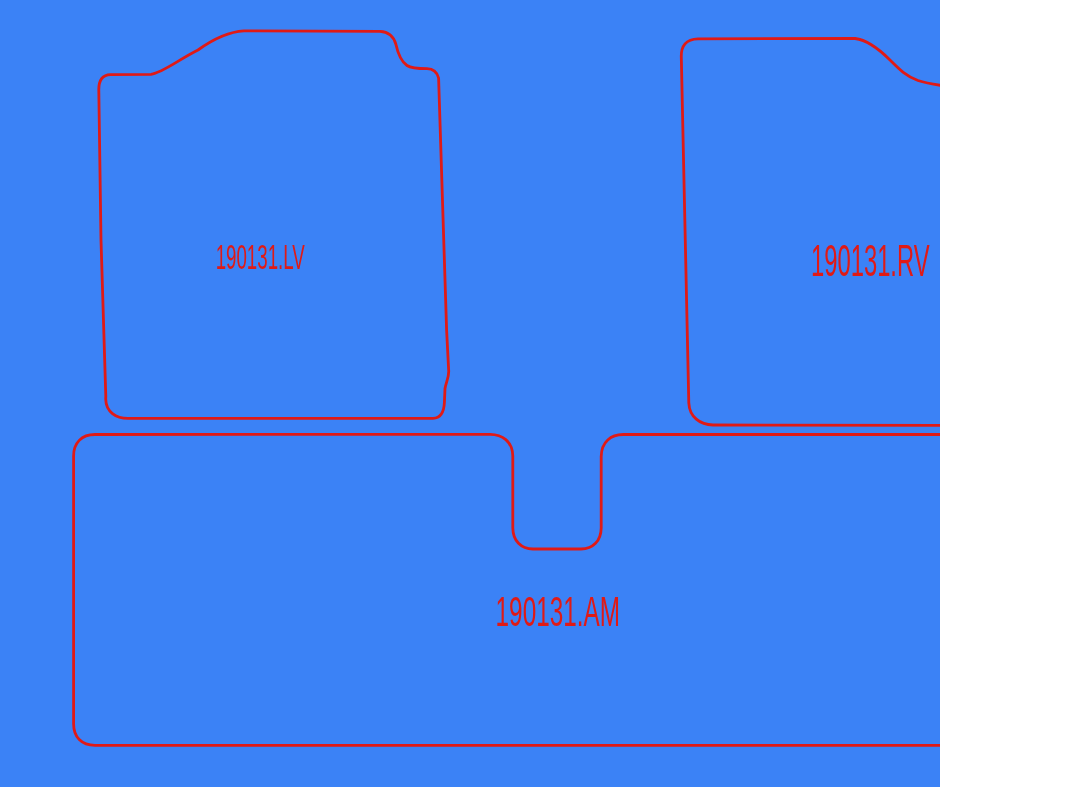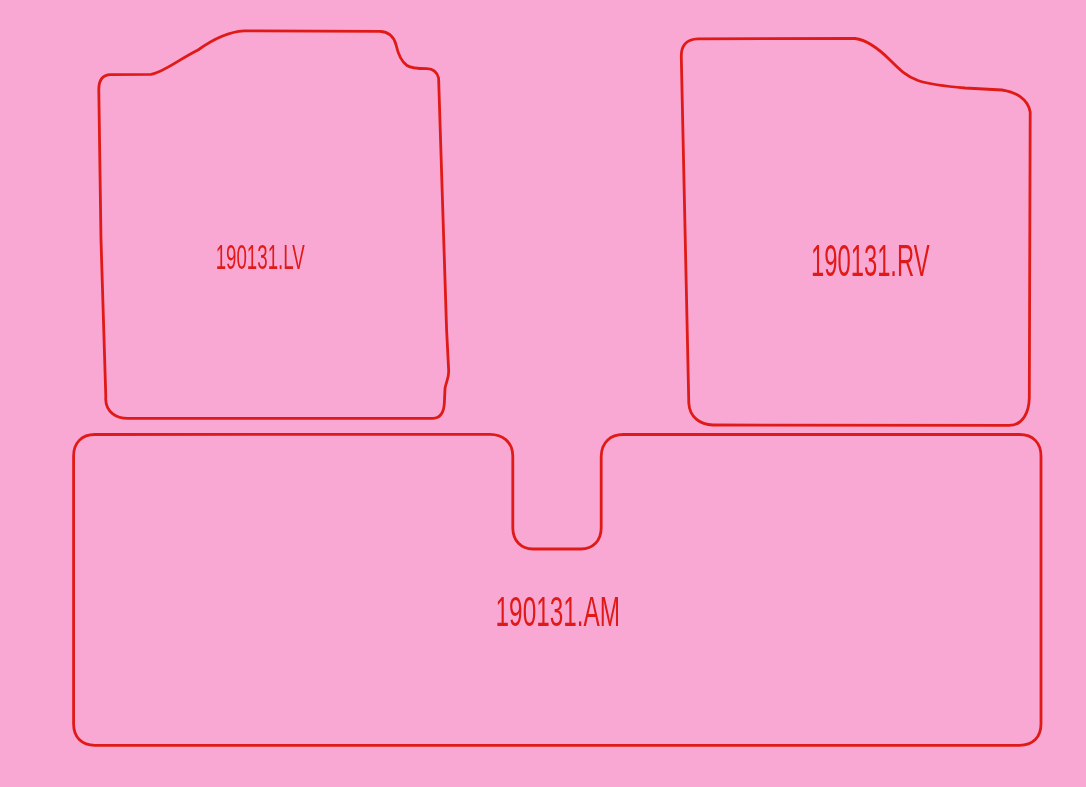--- a/index.html
+++ b/index.html
@@ -1,16 +1,16 @@
 <!DOCTYPE html>
 <html><head>
 <meta charset="utf-8">
 <style>
   html,body{margin:0;padding:0;background:#ffffff;}
-  .wrap{width:1086px;height:787px;position:relative;background:#f9a8d4;overflow:hidden;}
+  .wrap{width:940px;height:787px;position:relative;background:#3b82f6;overflow:hidden;}
   svg{display:block;}
   text{font-family:"Liberation Sans",sans-serif;fill:#e01a16;}
 </style>
 </head>
 <body>
 <div class="wrap">
 <svg width="1086" height="787" viewBox="0 0 1086 787" xmlns="http://www.w3.org/2000/svg">
   <g fill="none" stroke="#e01a16" stroke-width="2.8" stroke-linejoin="round" stroke-linecap="round">
 
     <path d="M 110.5,74.6

